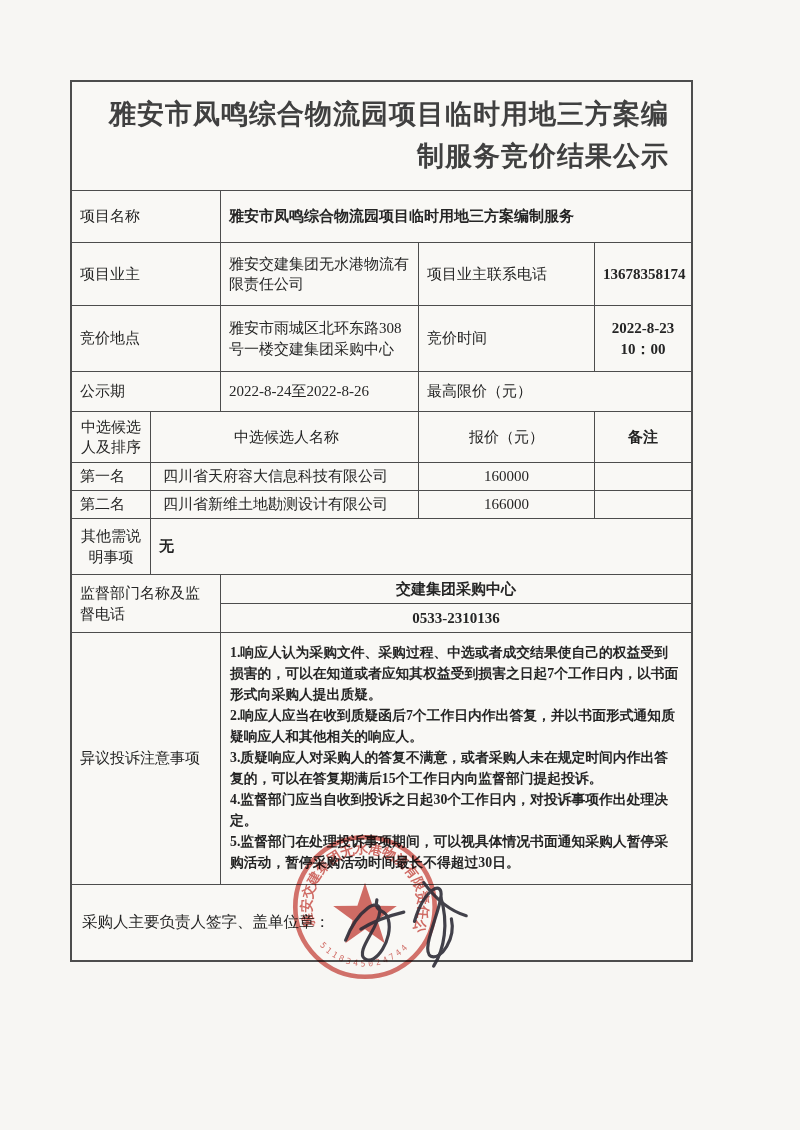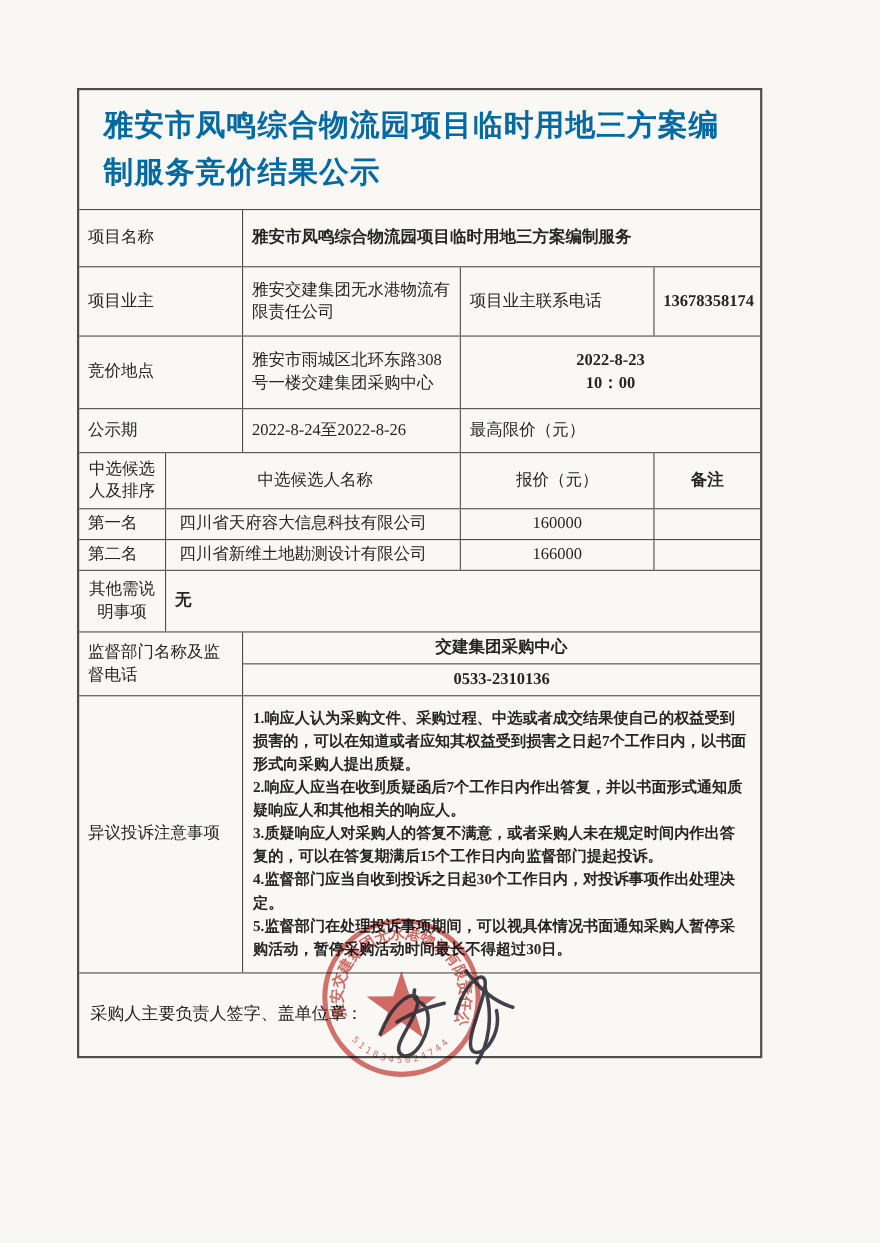--- a/index.html
+++ b/index.html
@@ -40,24 +40,24 @@
   .h-r3{min-height:66px;}
   .h-r4{min-height:40px;}
   .h-head{min-height:51px;}
   .h-c{min-height:28px;}
   .h-other{min-height:56px;}
   .h-sup{min-height:58px;}
   .h-obj{min-height:240px;}
   .h-sign{min-height:76px;}
 
   .title-cell{
-    flex:1;display:flex;align-items:center;justify-content:center;text-align:left;
+    flex:1;display:flex;align-items:center;justify-content:center;text-align:right;
     font-family:"Liberation Sans","DejaVu Sans",sans-serif;
     font-weight:700;font-size:27px;line-height:1.55;letter-spacing:1px;
-    padding:6px 22px;color:#0369a1;
+    padding:6px 22px;color:#404040;
   }
   .pre-line{white-space:pre-line;}
   .sup-stack{flex-direction:column;align-items:stretch;padding:0;}
   .sup-sub{flex:1;display:flex;align-items:center;justify-content:center;text-align:center;box-sizing:border-box;}
   .sup-sub + .sup-sub{border-top:1.5px solid #4d4d4d;}
   .obj-text{flex-direction:column;align-items:flex-start;justify-content:center;
             font-size:13.8px;line-height:1.52;padding:10px 10px 10px 9px;}
   .obj-item{display:block;}
   .sign-cell{flex:1;padding-left:10px;font-size:15.5px;}
 
@@ -85,20 +85,21 @@
     <div class="t-row h-r2">
       <div class="cell firstcol left w-label">项目业主</div>
       <div class="cell left w-val">雅安交建集团无水港物流有限责任公司</div>
       <div class="cell left w-lab2">项目业主联系电话</div>
       <div class="cell center w-rest">13678358174</div>
     </div>
 
     <div class="t-row h-r3">
       <div class="cell firstcol left w-label">竞价地点</div>
       <div class="cell left w-val">雅安市雨城区北环东路308号一楼交建集团采购中心</div>
+      <div class="cell left w-lab2">竞价时间</div>
       <div class="cell center pre-line w-rest">2022-8-23
 10：00</div>
     </div>
 
     <div class="t-row h-r4">
       <div class="cell firstcol left w-label">公示期</div>
       <div class="cell left w-val">2022-8-24至2022-8-26</div>
       <div class="cell left w-lab2">最高限价（元）</div>
     </div>
 

